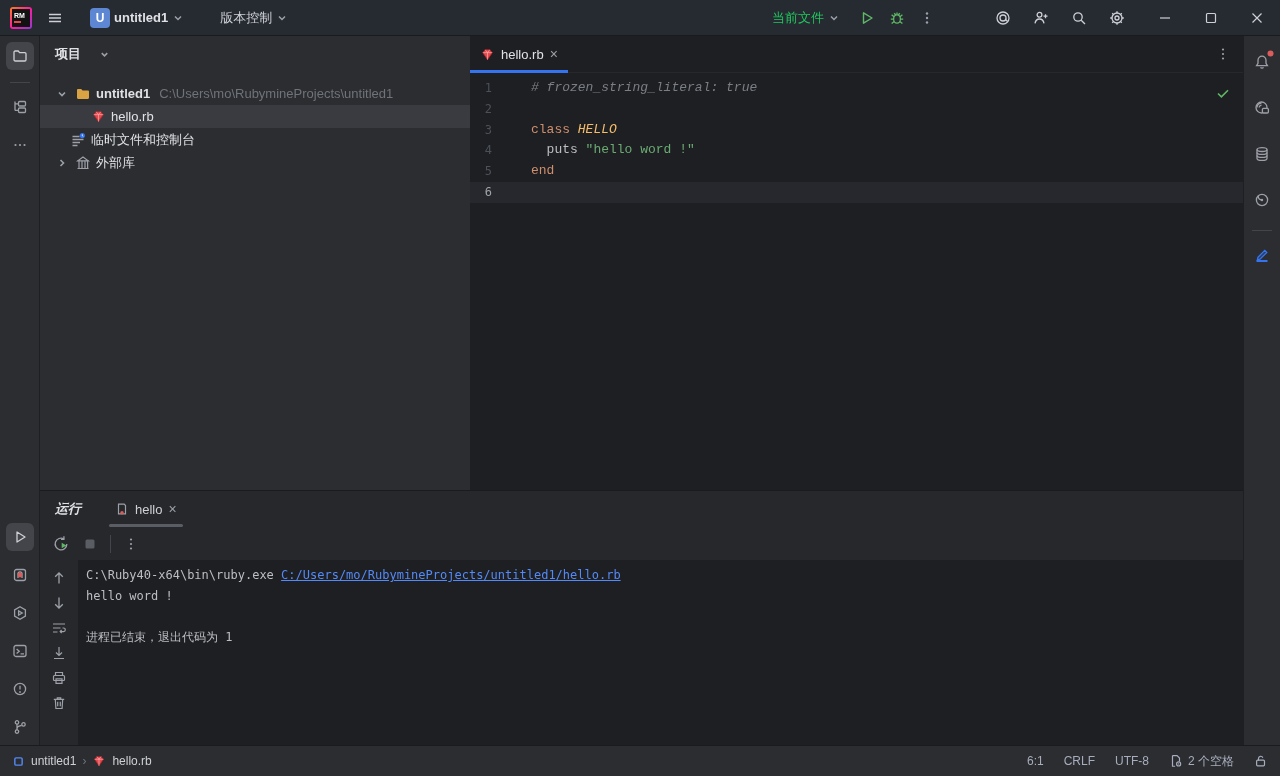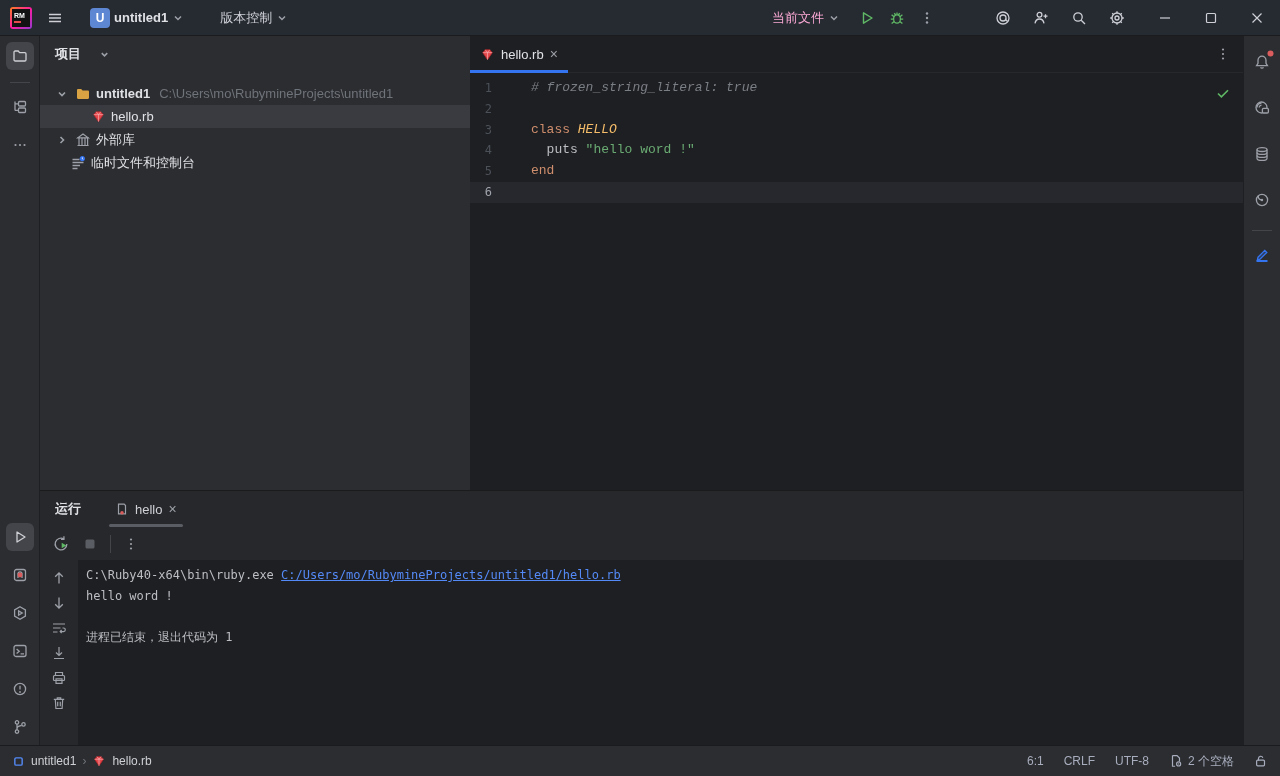--- a/index.html
+++ b/index.html
@@ -70,21 +70,21 @@
   .tok-keyword{color:#CF8E6D;}
   .tok-classname{color:#F5BD6A;font-style:italic;}
   .tok-plain{color:#BCBEC4;}
   .tok-string{color:#6AAB73;}
   .tok-link{color:#548AF7;text-decoration:underline;cursor:pointer;}
   .inspect-ok{position:absolute;top:12px;right:12px;}
 
   
   .run-panel{flex:1;display:flex;flex-direction:column;border-top:1px solid #1A1B1D;min-height:0;background:#1E1F22;}
   .run-header{height:36px;background:#26282B;display:flex;align-items:center;padding-left:15px;flex:none;}
-  .run-title{font-weight:bold;color:#DFE1E5;margin-right:26px;}
+  .run-title{font-weight:bold;color:#DFE1E5;margin-right:26px;font-style:italic;}
   .run-tab{height:100%;display:flex;align-items:center;gap:6px;padding:0 8px;position:relative;color:#CED0D6;}
   .run-tab::after{content:"";position:absolute;left:2px;right:2px;bottom:0;height:3px;border-radius:2px;background:#5A5D63;}
   .run-toolbar{height:33px;background:#26282B;display:flex;align-items:center;padding-left:12px;gap:12px;flex:none;}
   .rt-div{width:1px;height:18px;background:#43454A;}
   .console{flex:1;display:flex;min-height:0;}
   .console-gutter{width:38px;background:#26282B;display:flex;flex-direction:column;align-items:center;padding-top:10px;gap:9px;flex:none;}
   .console-out{flex:1;padding:5px 0 0 8px;font-family:"DejaVu Sans Mono","Liberation Mono",monospace;font-size:12px;color:#BCBEC4;}
   .console-line{height:20.8px;line-height:20.8px;white-space:pre;}
 
   
@@ -122,21 +122,21 @@
     <div class="tb-btn" style="margin-left:18px;">
       <span style="color:#CED0D6;">版本控制</span>
       <svg class="ico" viewBox="0 0 16 16" fill="none" stroke="#9DA0A8" stroke-width="1.5" style="width:12px;height:12px;">
           <path d="M4 6l4 4 4-4"></path>
         </svg>
     </div>
   </div>
 
   <div class="tb-right">
     <div class="tb-btn">
-      <span style="color:#f9a8d4;text-align:right;">当前文件</span>
+      <span style="color:#22c55e;text-align:right;">当前文件</span>
       <svg class="ico" viewBox="0 0 16 16" fill="none" stroke="#9DA0A8" stroke-width="1.5" style="width:12px;height:12px;">
           <path d="M4 6l4 4 4-4"></path>
         </svg>
     </div>
     <div class="tb-iconbtn" style="margin-left:6px;">
       <svg class="ico" viewBox="0 0 16 16" fill="none" stroke="#5FB865" stroke-width="1.4">
           <path d="M4.5 2.8v10.4L13 8z" stroke-linejoin="round"></path>
         </svg>
     </div>
     <div class="tb-iconbtn">
@@ -291,43 +291,43 @@
             </div>
             <div class="tree-row selected" style="padding-left: 50px;">
               <span class="chev-slot">
                 <svg class="ico" style="width:15px;height:15px" viewBox="0 0 16 16">
                   <path d="M3 6l2.6-3h4.8L13 6l-5 7.5z" fill="#E5484D" stroke="#B3262B" stroke-width="0.8"></path>
                   <path d="M3 6h10M5.6 3L8 6l2.4-3M8 6v7.5" stroke="#F9B9BB" stroke-width="0.6" fill="none"></path>
                 </svg>
               </span>
               <span class="tree-name">hello.rb</span>
             </div>
+            <div class="tree-row" style="padding-left: 30px;">
+              <span class="chev-slot">
+                <svg class="ico" viewBox="0 0 16 16" fill="none" stroke="#9DA0A8" stroke-width="1.3">
+                  <path d="M2.5 4.5h7M2.5 7.5h11M2.5 10.5h7.5M2.5 13.5h5"></path>
+                  <circle cx="12.3" cy="3.6" r="2.6" fill="#3574F0" stroke="none"></circle>
+                  <path d="M12.3 2.4v1.3l.9.6" stroke="#fff" stroke-width="0.9"></path>
+                </svg>
+              </span>
+              <span class="tree-name">临时文件和控制台</span>
+            </div>
             <div class="tree-row" style="padding-left: 14px;">
               <span class="chev-slot">
                 <svg class="ico" style="width:12px;height:12px" viewBox="0 0 16 16" fill="none" stroke="#9DA0A8" stroke-width="1.6">
                   <path d="M6 4l4 4-4 4"></path>
                 </svg>
               </span>
               <span class="chev-slot">
                 <svg class="ico" viewBox="0 0 16 16" fill="none" stroke="#9DA0A8" stroke-width="1.2">
                   <path d="M2.5 13.5h11M2 5.8h12M8 2L2.8 5.8h10.4z"></path>
                   <path d="M4 5.8v7.7M7 5.8v7.7M10 5.8v7.7M12.6 5.8v7.7"></path>
                 </svg>
               </span>
               <span class="tree-name">外部库</span>
-            </div>
-            <div class="tree-row" style="padding-left: 30px;">
-              <span class="chev-slot">
-                <svg class="ico" viewBox="0 0 16 16" fill="none" stroke="#9DA0A8" stroke-width="1.3">
-                  <path d="M2.5 4.5h7M2.5 7.5h11M2.5 10.5h7.5M2.5 13.5h5"></path>
-                  <circle cx="12.3" cy="3.6" r="2.6" fill="#3574F0" stroke="none"></circle>
-                  <path d="M12.3 2.4v1.3l.9.6" stroke="#fff" stroke-width="0.9"></path>
-                </svg>
-              </span>
-              <span class="tree-name">临时文件和控制台</span>
             </div>
           </div>
       </div>
 
       <div class="editor">
         <div class="tabbar">
           <div class="ed-tab">
             <svg class="ico" viewBox="0 0 16 16" style="width:15px;height:15px;">
               <path d="M3 6l2.6-3h4.8L13 6l-5 7.5z" fill="#E5484D" stroke="#B3262B" stroke-width="0.8"></path>
               <path d="M3 6h10M5.6 3L8 6l2.4-3M8 6v7.5" stroke="#F9B9BB" stroke-width="0.6" fill="none"></path>

